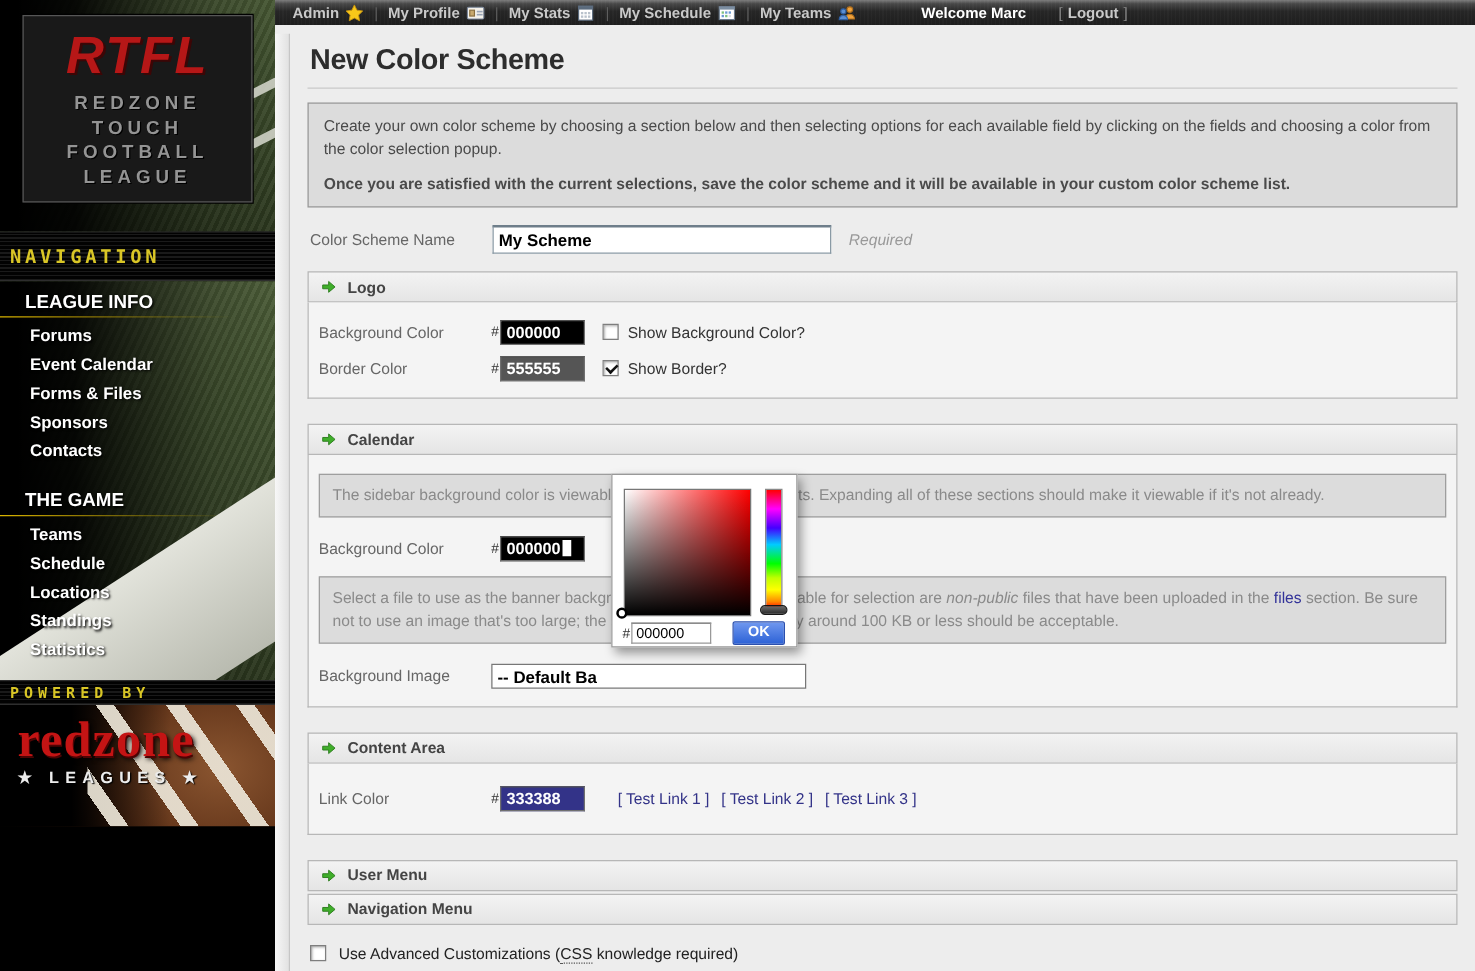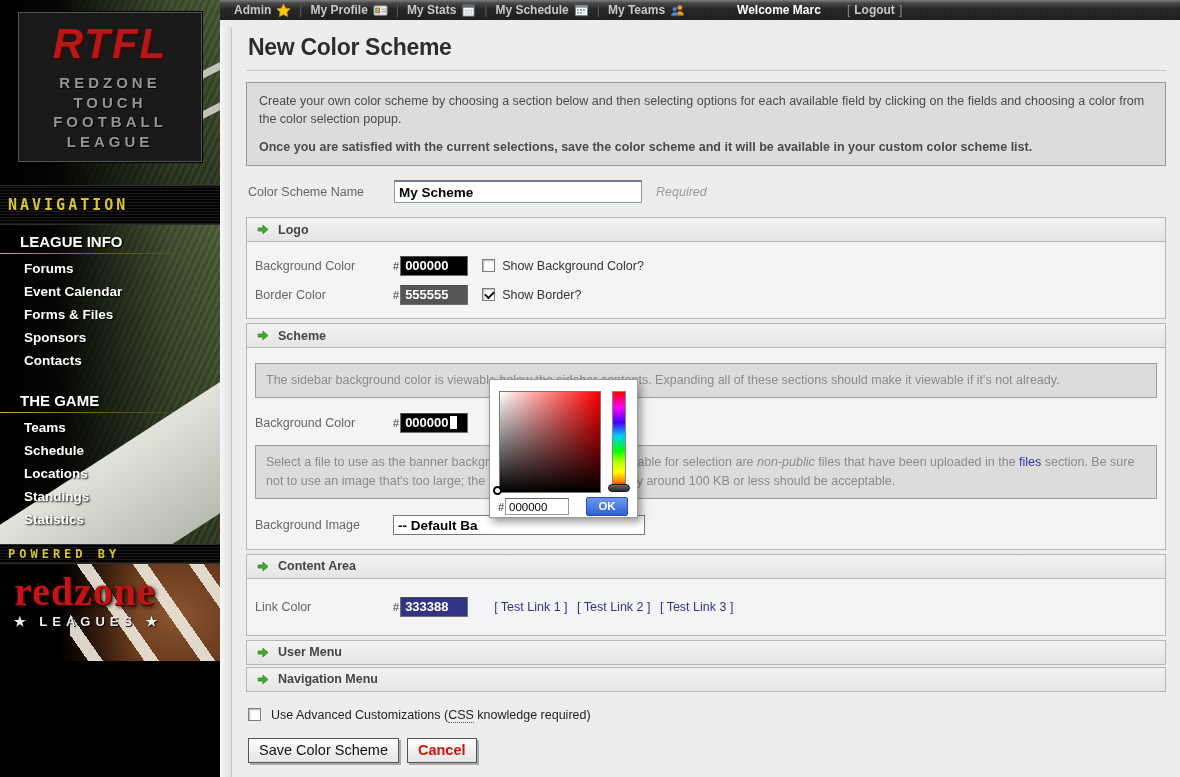--- a/index.html
+++ b/index.html
@@ -89,25 +89,25 @@
   .info-box {
     background:#dcdcdc; border:1px solid #999; padding:9px 12px;
     font-size:12.5px; color:#4a4a4a; line-height:1.45; margin-bottom:12px;
   }
   .info-box p + p { margin-top:10px;font-weight:bold; }
   .note-box { background:#dcdcdc; border:1px solid #9e9e9e; padding:7px 10px;
     font-size:12.5px; color:#8a8a8a; line-height:1.5; }
 
   .name-row { display:flex; align-items:center; margin:14px 0 14px 2px; }
   .flabel { width:146px; flex:none; color:#666; font-size:12.5px; }
-  .name-input { width:248px; height:23px; border:1px solid #8a9aa5; border-top:2px solid #6e7e8a;
+  .name-input { width:271px; height:23px; border:1px solid #8a9aa5; border-top:2px solid #6e7e8a;
     font-size:13.5px; font-weight:bold; padding:1px 4px; font-family:"Liberation Sans", sans-serif; background:#fff; color:#000; }
   .required-note { color:#999; font-style:italic; font-size:12.5px; margin-left:14px; }
 
-  .section { margin-bottom:4px; }
+  .section { margin-bottom:20px; }
   .section-header {
     display:flex; align-items:center; gap:9px; height:25px; padding:0 9px;
     background:linear-gradient(#f3f3f3,#e5e5e5); border:1px solid #b7b7b7;
     font-weight:bold; font-size:12.5px; color:#444; cursor:pointer;
   }
   .collapsed { margin-bottom:2px; }
   .section-body { border:1px solid #b7b7b7; border-top:none; background:#f4f4f4; padding:9px 8px; }
   .arrow-icon { width:13px; height:13px; flex:none; }
 
   .frow { display:flex; align-items:center; min-height:29px; }
@@ -326,21 +326,21 @@
           <span class="cb-label">Show Border?</span>
         </div>
       </div>
     </div>
 
     <div class="section">
       <div class="section-header">
         <svg class="arrow-icon" viewBox="0 0 12 12">
             <path d="M2 4.6h4.4V2l4.7 4-4.7 4V7.4H2z" fill="#3fae2a" stroke="#2c7d1e" stroke-width="0.7"></path>
           </svg>
-        <span>Scheme</span>
+        <span>Calendar</span>
       </div>
       <div class="section-body">
         <div class="note-box" style="margin:6px 0 10px 0;">The sidebar background color is viewable below the sidebar contents. Expanding all of these sections should make it viewable if it's not already.</div>
         <div class="frow">
           <span class="flabel">Background Color</span>
           <span class="hash">#</span>
           <div class="hexfield" style="background: rgb(0, 0, 0);">
               <span>000000</span>
               <span class="text-caret"></span>
             </div>

